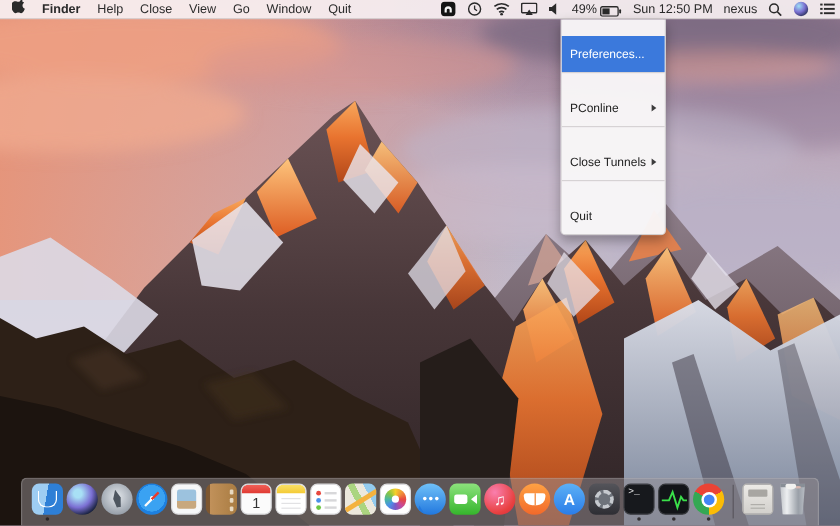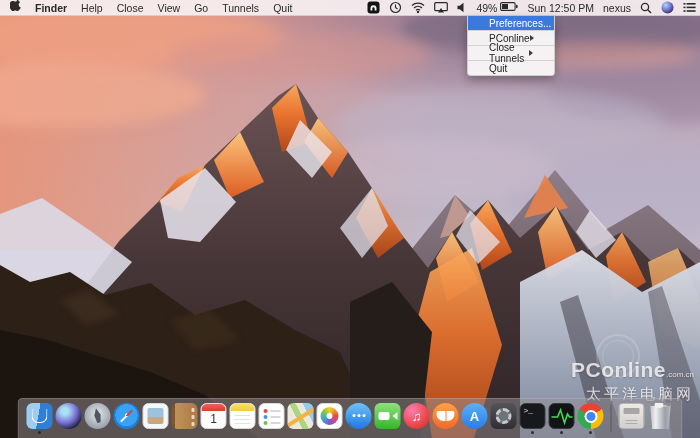--- a/index.html
+++ b/index.html
@@ -13,33 +13,33 @@
     background:rgba(247,240,242,0.92);
     border-bottom:1px solid rgba(0,0,0,0.12);
     display:flex; align-items:center; justify-content:space-between;
     font-size:10.5px; color:#2a2a2a; padding:0 4px 0 10px; z-index:30;
   }
   .mb-left { display:flex; align-items:center; gap:14px; }
   .mb-left .mi { cursor:default; }
   .mb-left .app-name { font-weight:bold; }
   .mb-right { display:flex; align-items:center; gap:9px; }
   .mb-right svg { display:block; }
-  .mb-batt-group { display:flex; align-items:flex-start; gap:3px; }
+  .mb-batt-group { display:flex; align-items:flex-end; gap:3px; }
   .mb-text { white-space:nowrap; }
 
   
   .dropdown {
     position:absolute; top:16px; left:467px; width:88px; z-index:40;
     background:rgba(248,246,247,0.97);
     border:1px solid rgba(0,0,0,0.15); border-top:none;
     border-radius:0 0 4px 4px;
     box-shadow:0 4px 10px rgba(0,0,0,0.3);
     font-size:10px; color:#222; overflow:hidden;
   }
-  .dd-item { display:flex; align-items:center; justify-content:space-between; padding:0 21px; height:14px; }
+  .dd-item { display:flex; align-items:center; justify-content:space-between; padding:0 7px; height:30px;margin-top:14px; }
   .dd-item.hl { background:#3b79dc; color:#fff; }
   .dd-sep { height:1px; background:#d6d2d4; }
   .dd-arrow { width:0; height:0; border-left:4px solid #3c3c3c; border-top:3px solid transparent; border-bottom:3px solid transparent; }
 
   
   .dock {
     position:absolute; bottom:0; left:50%; transform:translateX(-50%); z-index:30;
     display:flex; align-items:center; gap:3px;
     background:rgba(150,143,148,0.5);
     border:1px solid rgba(255,255,255,0.18); border-bottom:none;
@@ -227,21 +227,21 @@
       <span>
         <svg width="11" height="13" viewBox="0 0 12 14">
           <path fill="#2a2a2a" d="M8.8 0.3c0.1 0.9-0.3 1.8-0.8 2.5C7.4 3.4 6.6 3.9 5.8 3.8 5.7 3 6.1 2.2 6.5 1.7 7 1 7.9 0.4 8.8 0.3zM11.3 10.2c-0.4 0.9-0.6 1.3-1.1 2.1-0.7 1.1-1.7 2.4-2.9 2.4-1.1 0-1.4-0.7-2.8-0.7-1.4 0-1.7 0.7-2.8 0.7C0.5 14.7-0.5 13.5-1.2 12.4-3.1 9.5-3.3 6-2.1 4.2-1.3 2.9 0 2.2 1.3 2.2c1.3 0 2.1 0.7 3.1 0.7 1 0 1.6-0.7 3.1-0.7 1.1 0 2.3 0.6 3.1 1.6-2.7 1.5-2.3 5.4 0.7 6.4z" transform="translate(1.8 -1) scale(0.88)"></path>
         </svg>
       </span>
       <span class="mi app-name">Finder</span>
       <span class="mi">Help</span>
       <span class="mi">Close</span>
       <span class="mi">View</span>
       <span class="mi">Go</span>
-      <span class="mi">Tunnels</span>
+      <span class="mi">Window</span>
       <span class="mi">Quit</span>
     </div>
     <div class="mb-right">
       <span>
         <svg width="13" height="13" viewBox="0 0 13 13">
           <rect x="0.5" y="0.5" width="12" height="12" rx="3" fill="#141414"></rect>
           <path d="M3.5 9.5 V7.2 a3 3 0 0 1 6 0 V9.5 H7.7 V7.4 a1.2 1.2 0 0 0 -2.4 0 V9.5 Z" fill="#f5f5f5"></path>
         </svg>
       </span>
       <span>
@@ -323,25 +323,20 @@
     <div class="dd-item">
       <span>Close Tunnels</span>
       <span class="dd-arrow"></span>
     </div>
     <div class="dd-sep"></div>
     <div class="dd-item">
       <span>Quit</span>
     </div>
   </div>
 
-  <div class="watermark">
-    <span class="wm-globe"></span>
-    <div class="wm-line1"><span>PConline</span><span class="wm-suffix">.com.cn</span></div>
-    <div class="wm-line2">太平洋电脑网</div>
-  </div>
 
   <div class="dock">
     <div class="dock-item">
         <div class="di ic-finder"></div>
         <span class="run-dot"></span>
       </div>
     <div class="dock-item">
         <div class="di rnd ic-siri"></div>
       </div>
     <div class="dock-item">

